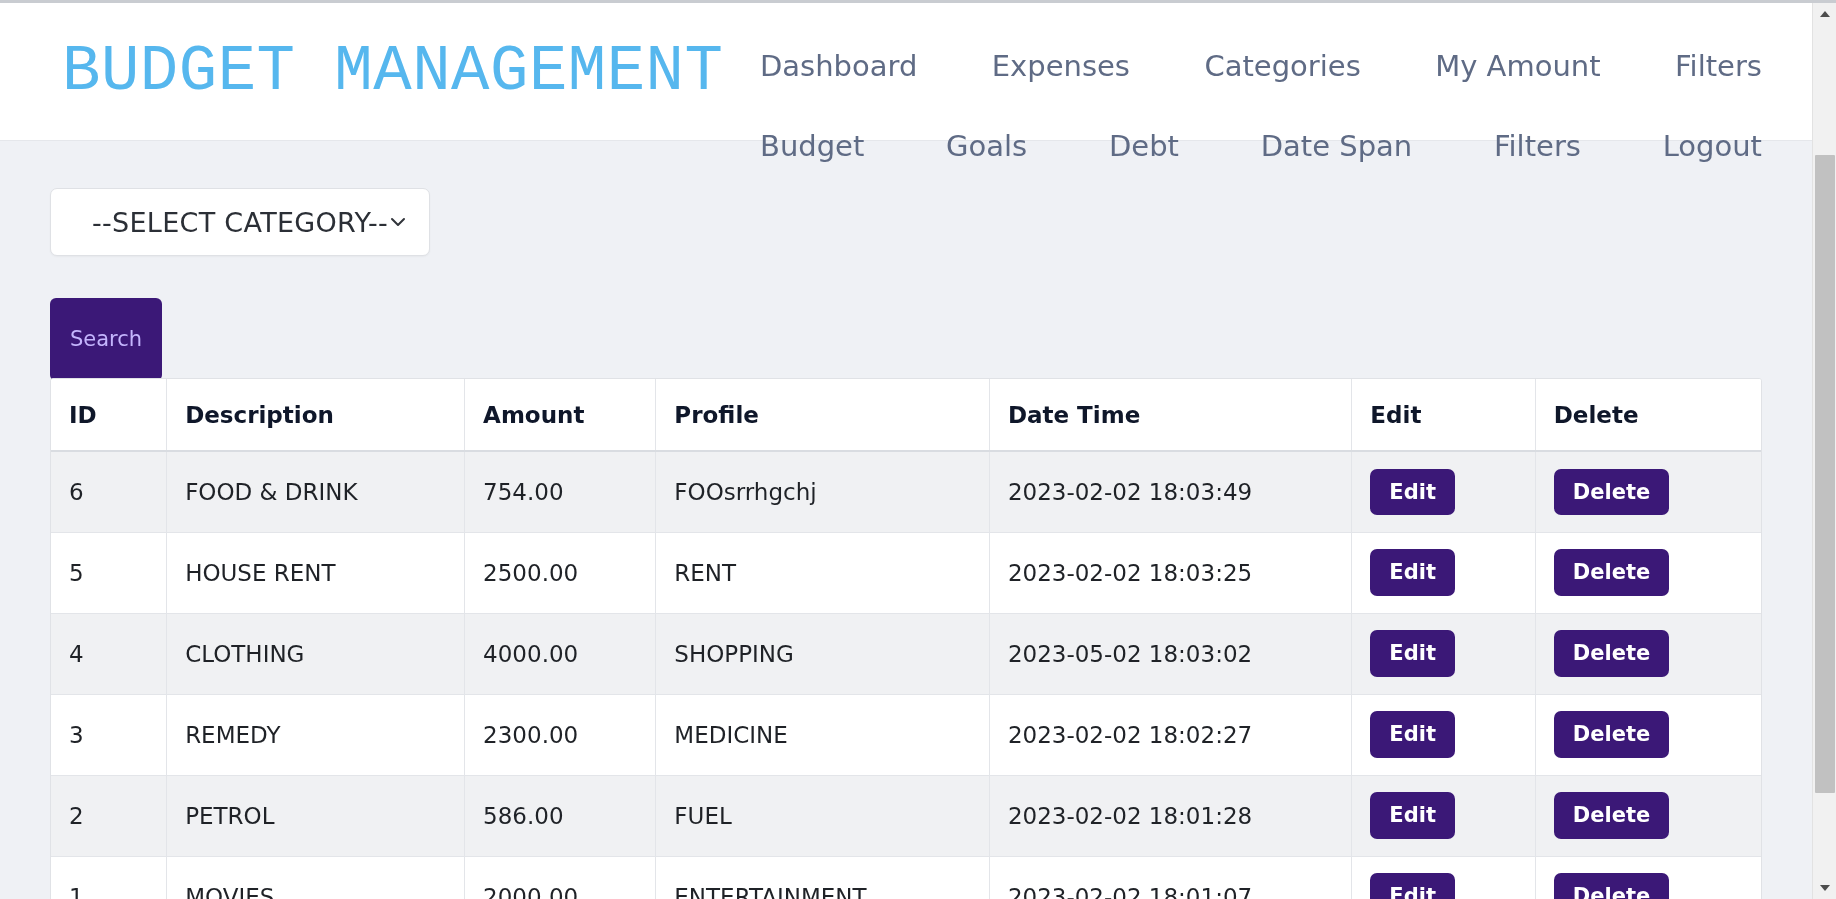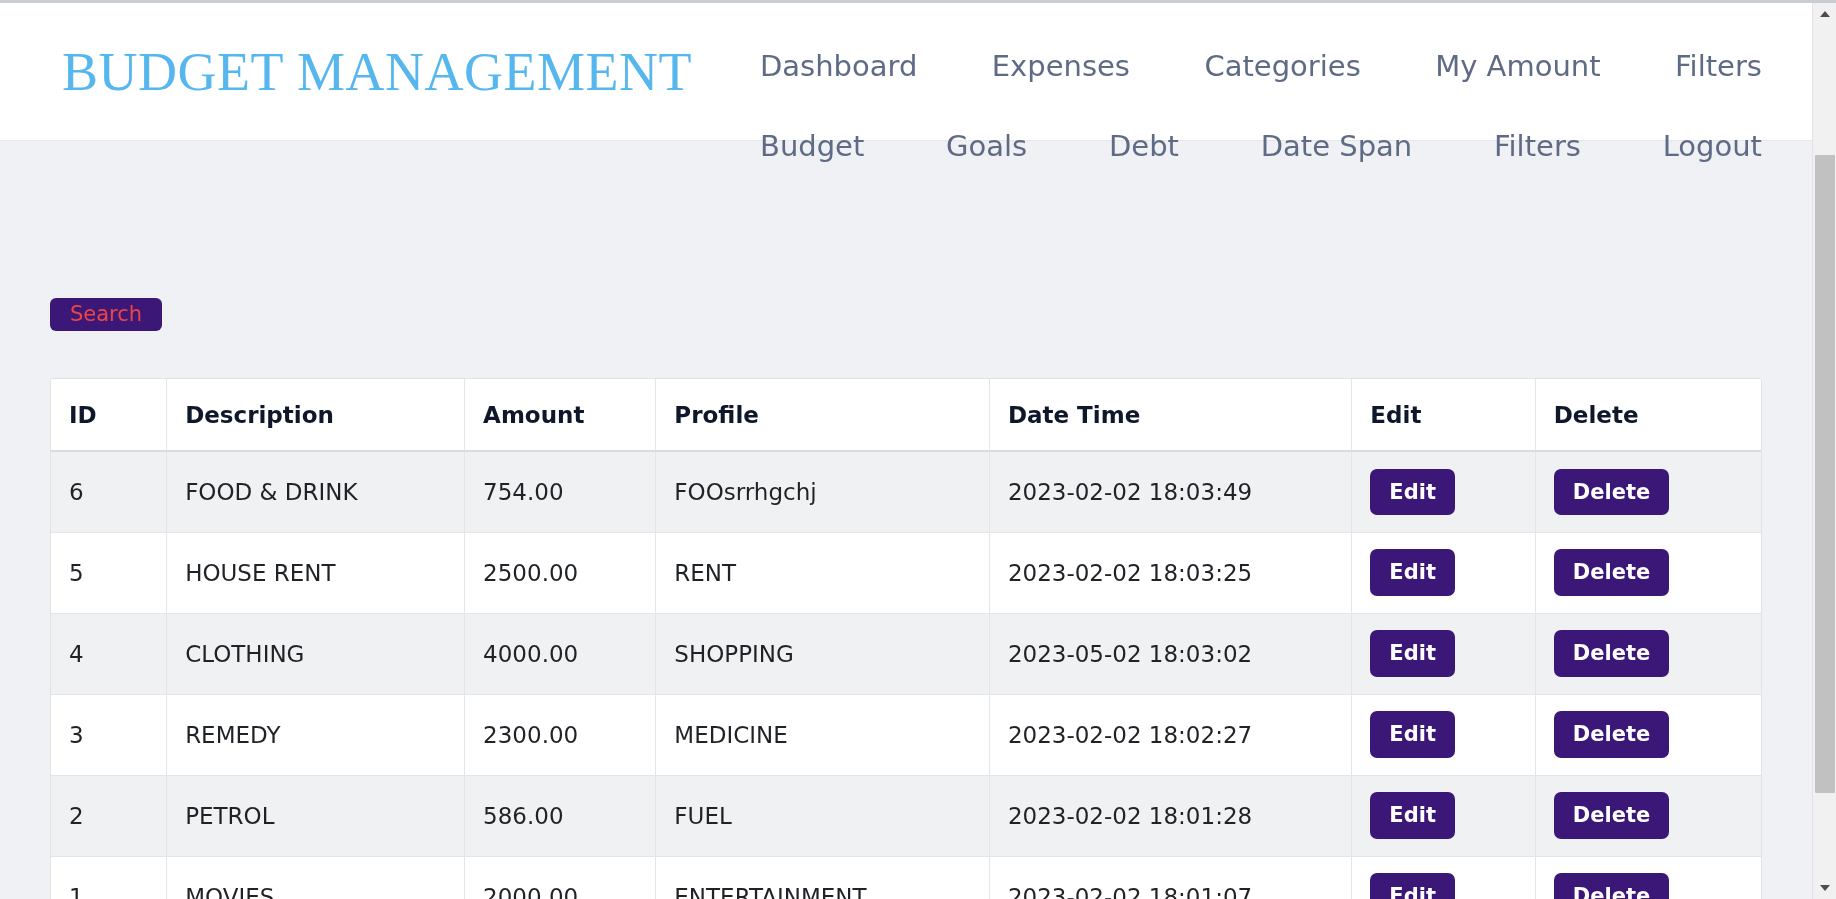--- a/index.html
+++ b/index.html
@@ -86,26 +86,26 @@
   
   .btn-row {
     position: absolute;
     left: 50px;
     top: 295px;
     display: flex;
     gap: 18px;
   }
   .btn {
     background: #3b1877;
-    color: #ef4444;
+    color: #c4b5fd;
     border: none;
     border-radius: 6px;
     font-size: 21px;
     font-family: "DejaVu Sans", "Liberation Sans", sans-serif;
-    padding: 4px 18px;
+    padding: 29px 18px;
     cursor: pointer;
     line-height: 1.18;
     white-space: nowrap;
   }
   .btn-search { padding-left: 20px; padding-right: 20px; }
 
   
   .table-wrap {
     position: absolute;
     left: 50px;
@@ -180,24 +180,24 @@
     height: 137px;
     background: #ffffff;
     z-index: 30;
     box-shadow: 0 1px 0 rgba(0,0,0,0.04);
   }
   .brand {
     position: absolute;
     left: 62px;
     top: 50%;
     transform: translateY(-50%);
-    font-size: 54px;
+    font-size: 64px;
     color: #56b7ee;
     letter-spacing: 0.5px;
-    font-family: Liberation Serif, serif;
+    font-family: Liberation Mono, monospace;
     white-space: nowrap;
     cursor: pointer;
   }
   .navlinks {
     position: absolute;
     left: 760px;
     right: 30px;
     top: 12px;
     display: flex;
     flex-wrap: wrap;
@@ -255,20 +255,30 @@
 <body>
 
 <div id="page">
 
   <div class="top-rule"></div>
 
   <div class="page-scroll">
 
     <div class="filter-label">By Category</div>
 
+    <div class="select-wrap">
+      <div class="select-box">
+        <span class="select-value">--SELECT CATEGORY--</span>
+        <span class="chev">
+          <svg width="18" height="18" viewBox="0 0 18 18">
+            <path d="M3 6 L9 12 L15 6" fill="none" stroke="#31343a" stroke-width="2" stroke-linecap="round" stroke-linejoin="round"></path>
+          </svg>
+        </span>
+      </div>
+    </div>
 
     <div class="btn-row">
       <button class="btn btn-search">Search</button>
     </div>
 
     <div class="table-wrap">
       <table class="expenses">
         <colgroup>
           <col class="col-id">
             <col class="col-desc">

